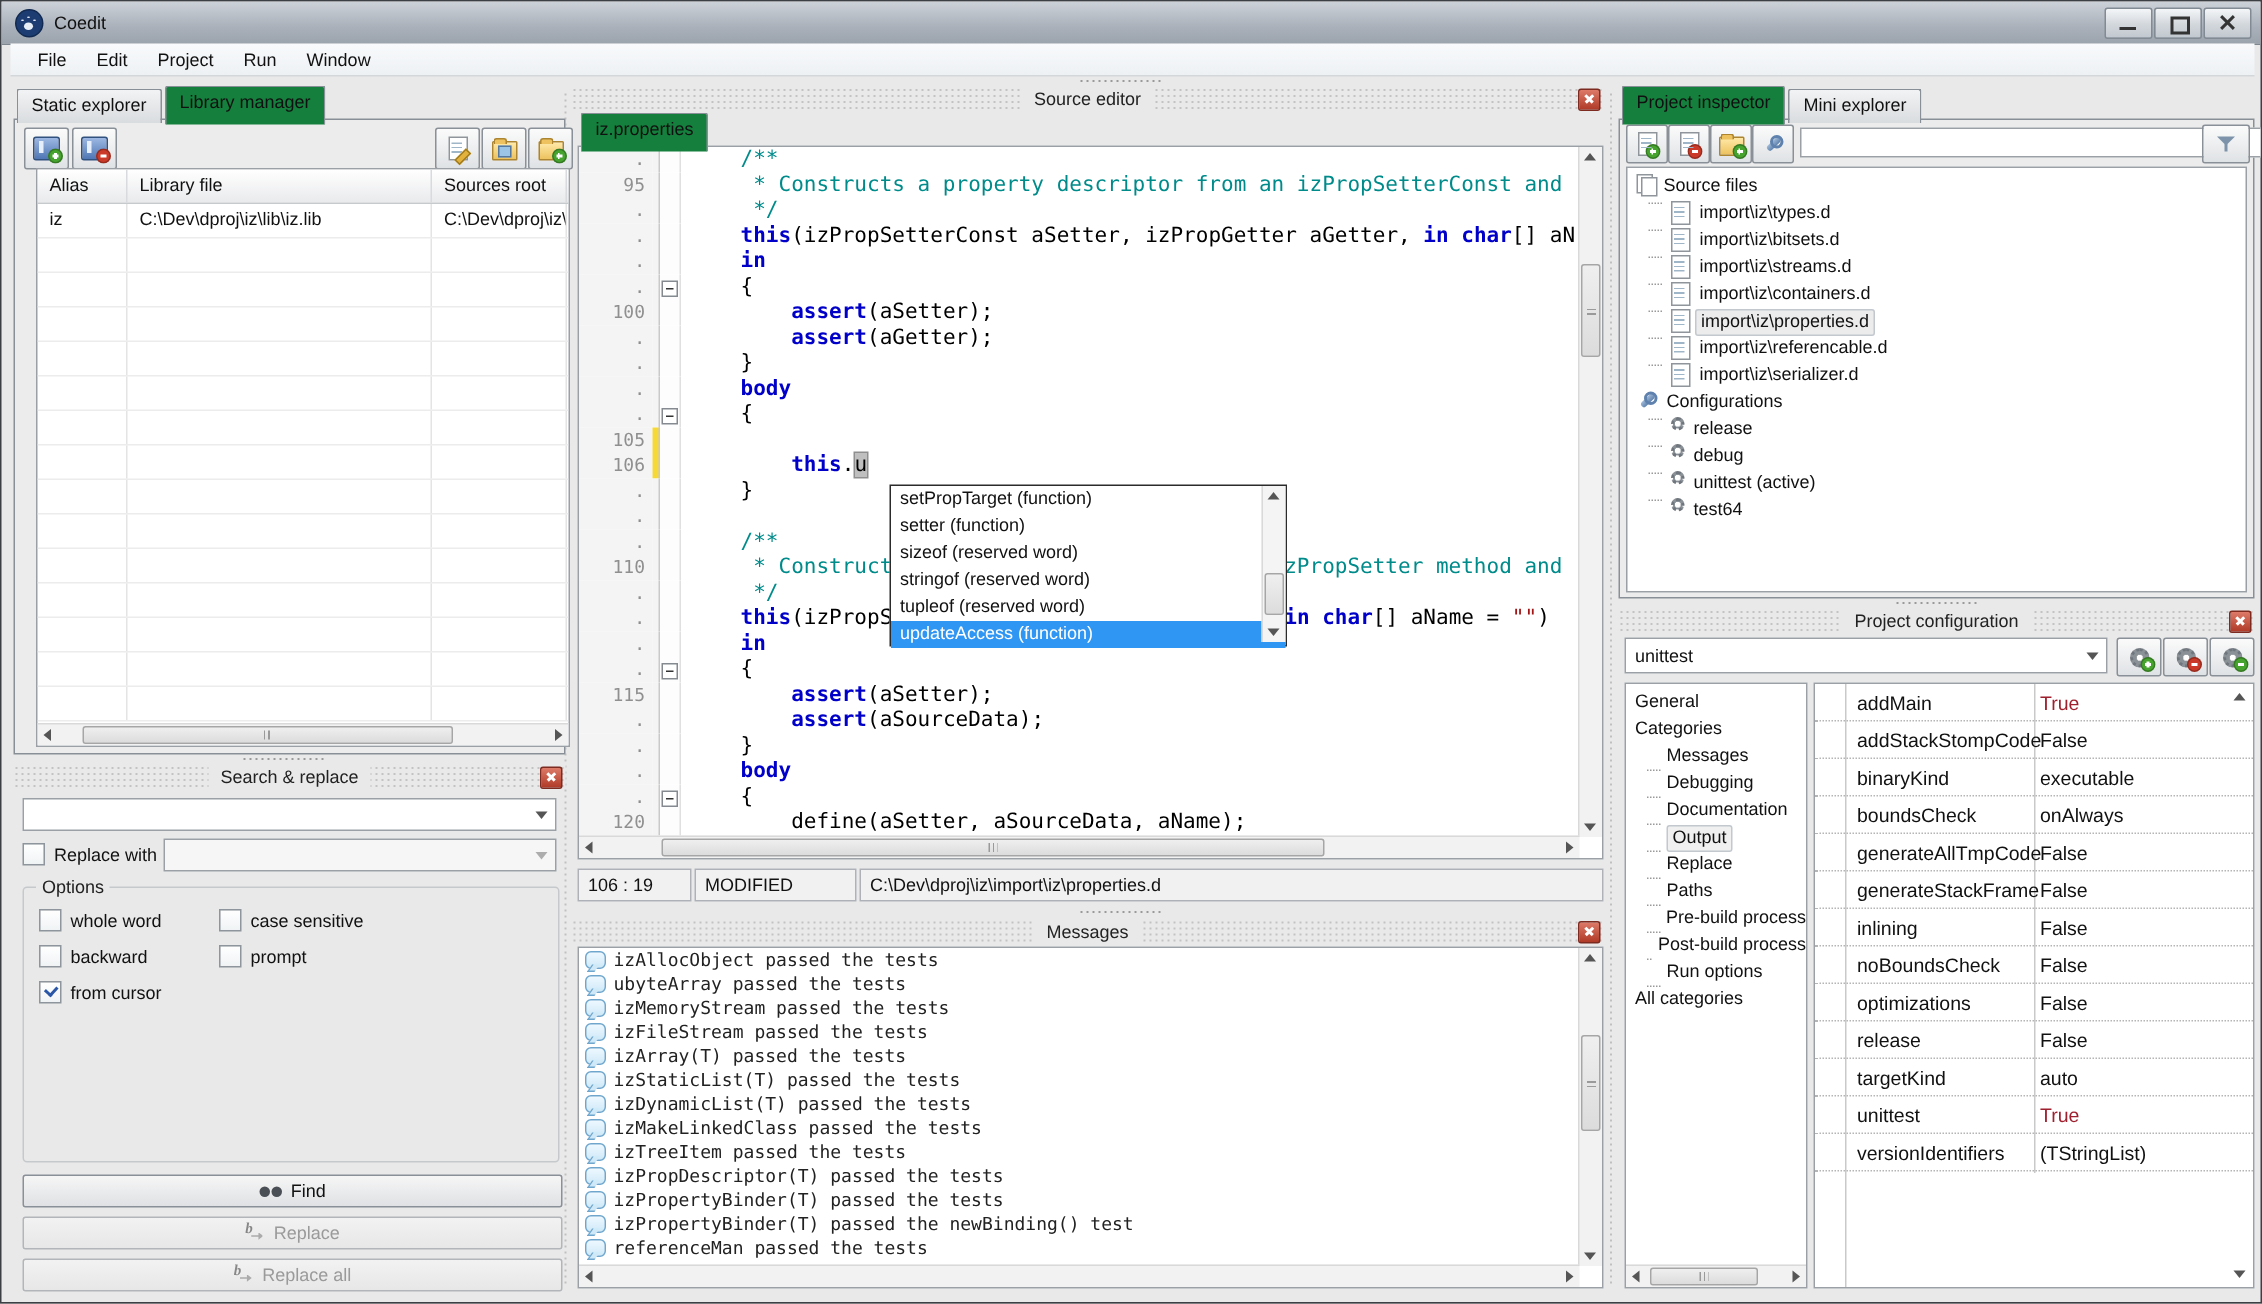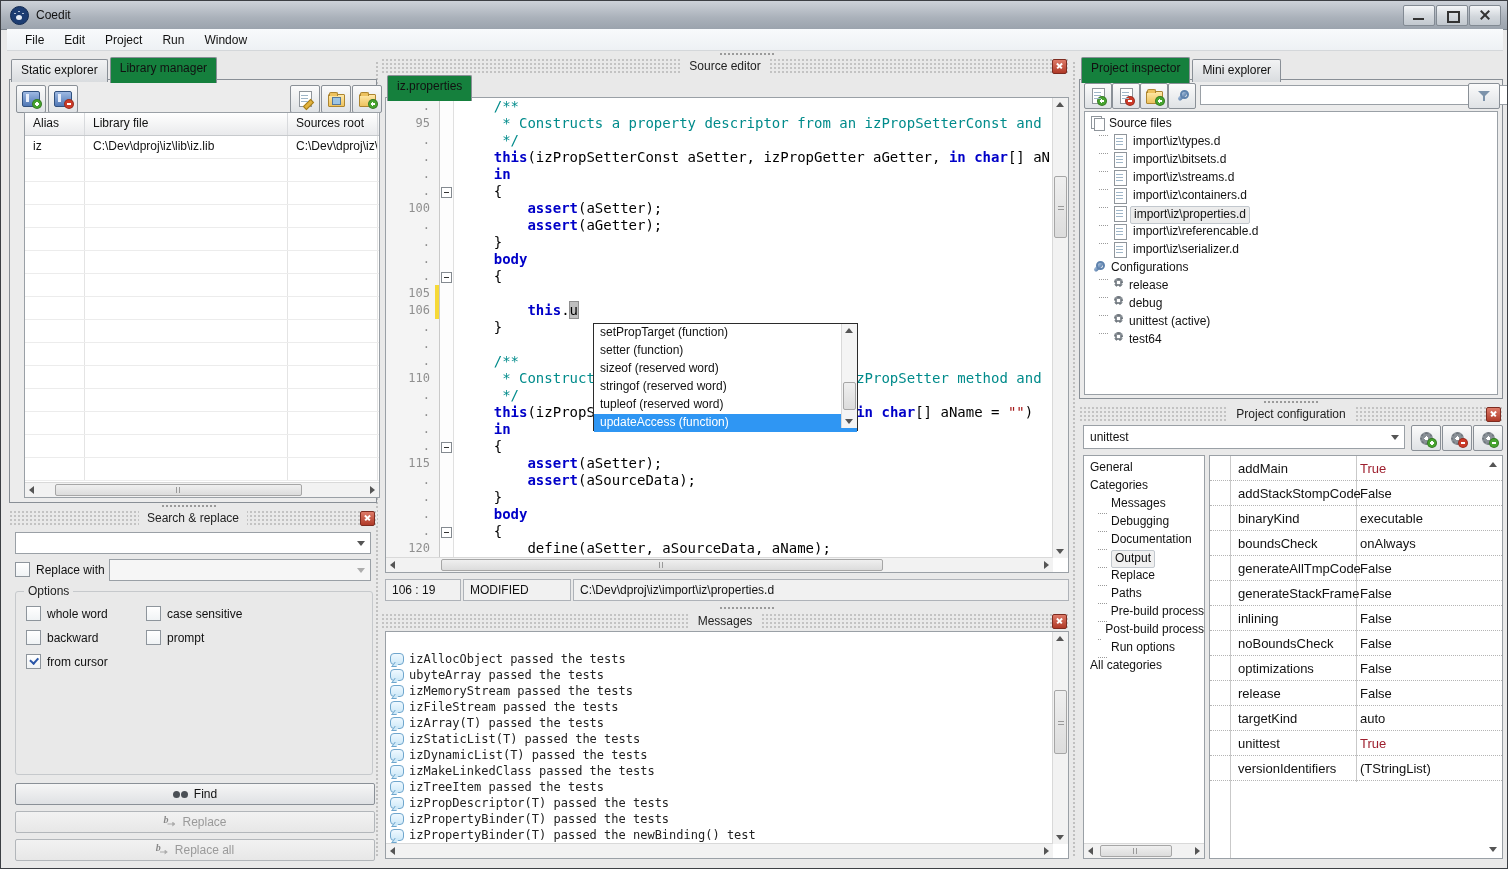--- a/index.html
+++ b/index.html
@@ -429,21 +429,21 @@
     <div class="scell" style="width:76px;">106 : 19</div>
     <div class="scell" style="width:108px;">MODIFIED</div>
     <div class="scell" style="flex:1;">C:\Dev\dproj\iz\import\iz\properties.d</div>
   </div>
 
   <div class="panelhdr" style="left:380px;top:612px;width:688px;">
     <span class="cap">Messages</span>
     <span class="xbtn" style="right:2px;top:1px;"></span>
   </div>
   <div class="white-box" style="left:384px;top:630px;width:684px;height:228px;">
-    <div id="msg-list" style="position:absolute;left:0;top:19px;width:665px;">
+    <div id="msg-list" style="position:absolute;left:0;top:0;width:665px;">
         <div class="msgrow">
           <div class="ic-bubble"></div>
           <div class="msgtx">izAllocObject passed the tests</div>
         </div>
         <div class="msgrow">
           <div class="ic-bubble"></div>
           <div class="msgtx">ubyteArray passed the tests</div>
         </div>
         <div class="msgrow">
           <div class="ic-bubble"></div>

